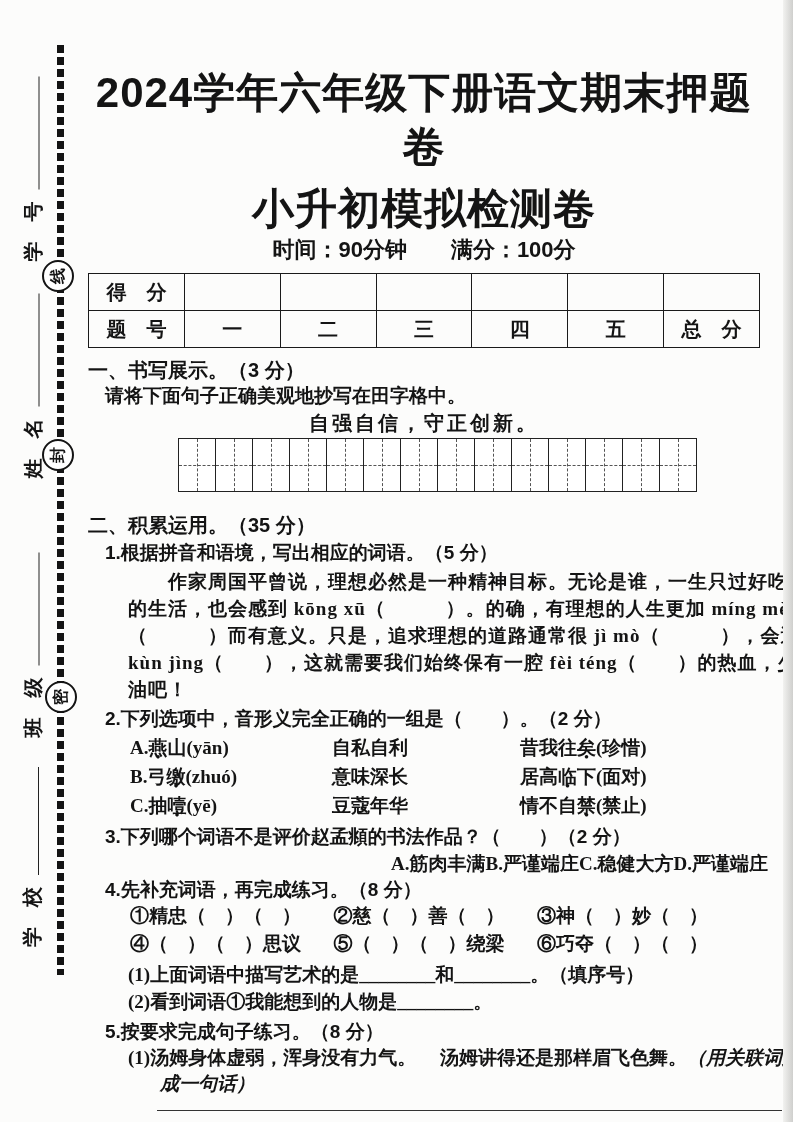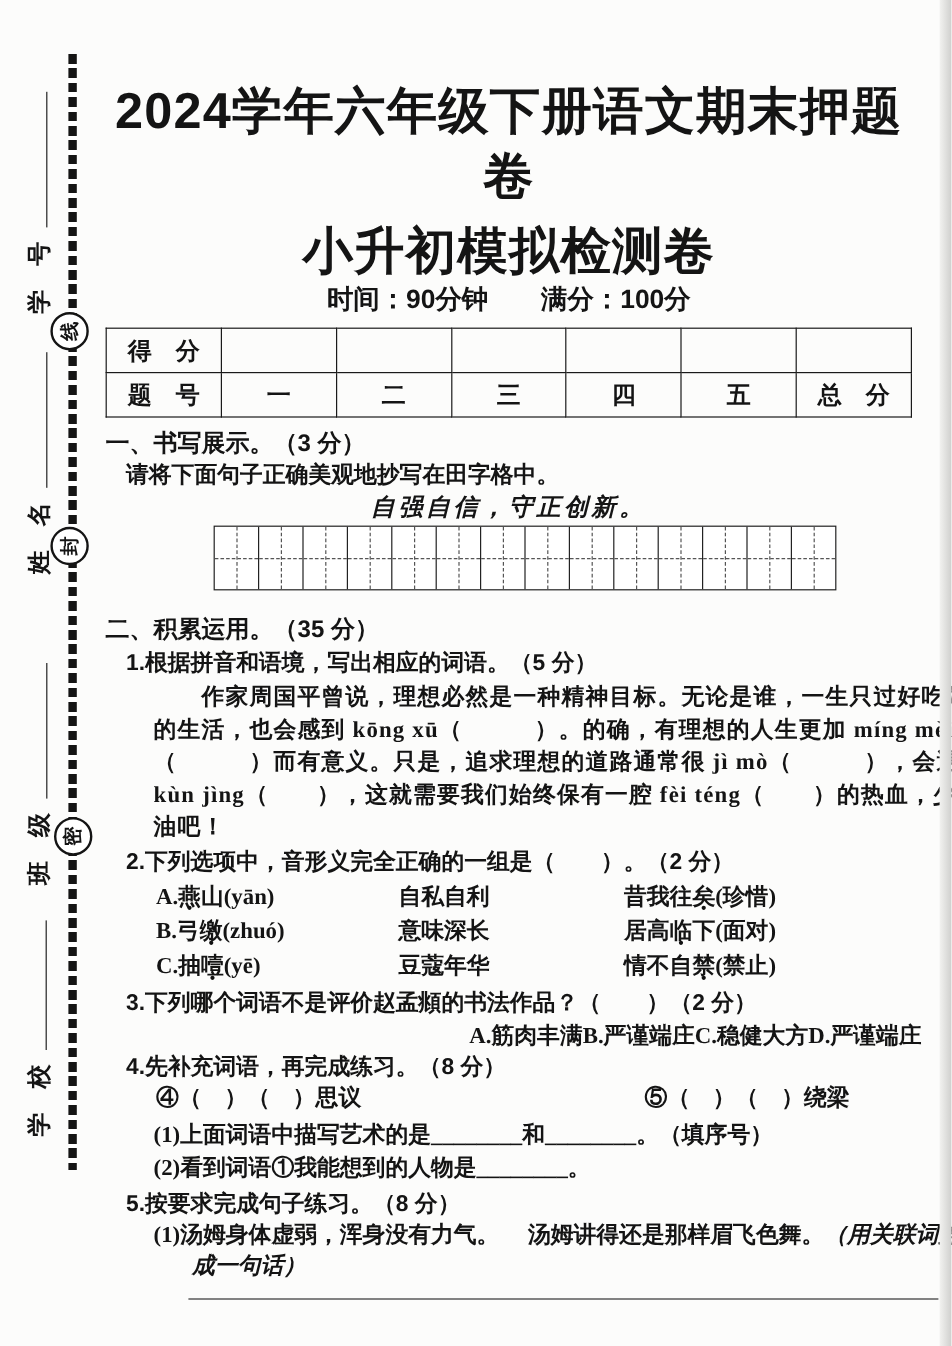--- a/index.html
+++ b/index.html
@@ -63,21 +63,21 @@
     font-family:"Liberation Sans","DejaVu Sans",sans-serif;
     font-size:20px; line-height:26px; font-weight:800;
   }
   .h-sec1 { margin-top:9px; }
   .h-sec2 { margin-top:20px; }
 
   .instr { margin-left:17px; line-height:26px; margin-top:1px;
     font-family:Liberation Mono, monospace; font-weight:700; }
 
   .copy-sentence {
-    text-align:center; font-style:italic; font-weight:600;
+    text-align:center; font-weight:600;
     font-size:20px; letter-spacing:3px; line-height:22px; margin-top:2px;
   }
 
   .tzg { display:flex; width:fit-content; border:1.8px solid #222; margin-left:90px; margin-top:4px; background:#fff; }
   .tzg-cell { width:36px; height:52px; border-right:1.2px solid #222; position:relative; }
   .tzg-cell:last-child { border-right:none; }
   .tzg-cell::before { content:""; position:absolute; left:50%; top:0; bottom:0; border-left:1px dashed #555; }
   .tzg-cell::after  { content:""; position:absolute; top:50%; left:0; right:0; border-top:1px dashed #555; }
 
   .q-title { margin-left:17px; line-height:25px;
@@ -211,22 +211,28 @@
   <div class="q-title" style="margin-top:4px;">3.下列哪个词语不是评价赵孟頫的书法作品？（　　）（2 分）</div>
   <div class="opt-flex4">
     <span>A.筋肉丰满</span>
     <span>B.严谨端庄</span>
     <span>C.稳健大方</span>
     <span>D.严谨端庄</span>
   </div>
 
   <div class="q-title">4.先补充词语，再完成练习。（8 分）</div>
   <div class="idiom-row">
+    <span>①精忠（　）（　）</span>
+    <span>②慈（　）善（　）</span>
+    <span>③神（　）妙（　）</span>
+  </div>
+  <div class="idiom-row">
     <span>④（　）（　）思议</span>
     <span>⑤（　）（　）绕梁</span>
+    <span>⑥巧夺（　）（　）</span>
   </div>
   <div class="sub-q sub-q1">(1)上面词语中描写艺术的是________和________。（填序号）</div>
   <div class="sub-q">(2)看到词语①我能想到的人物是________。</div>
 
   <div class="q-title" style="margin-top:4px;">5.按要求完成句子练习。（8 分）</div>
   <div class="q5-line1">
     <span>(1)汤姆身体虚弱，浑身没有力气。　 汤姆讲得还是那样眉飞色舞。</span><span class="kai">（用关联词连</span>
   </div>
   <div class="q5-line2 kai">成一句话）</div>
 

